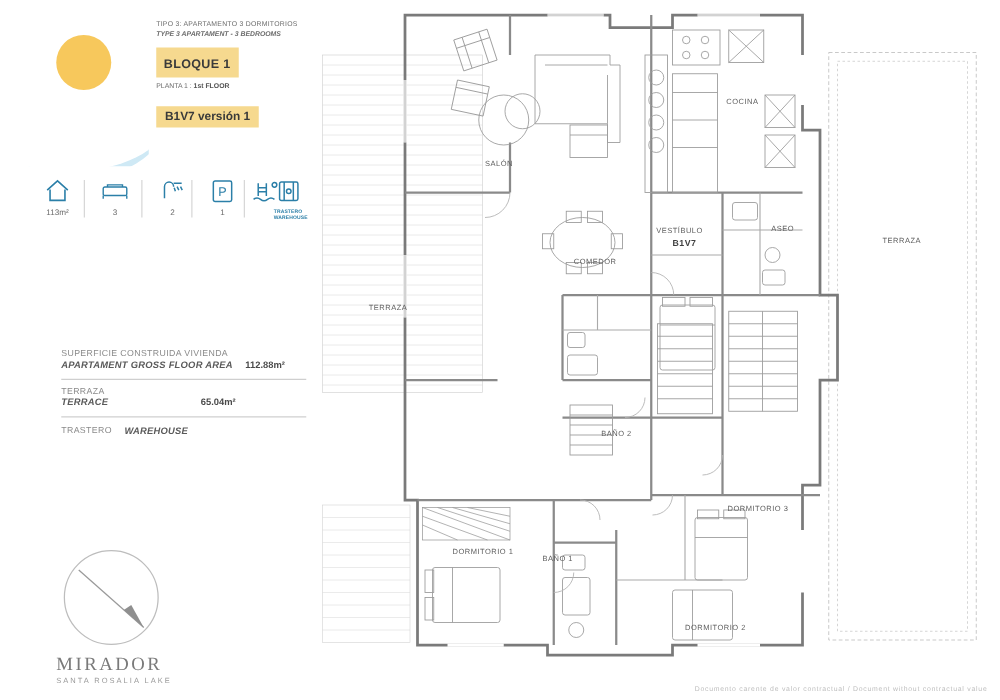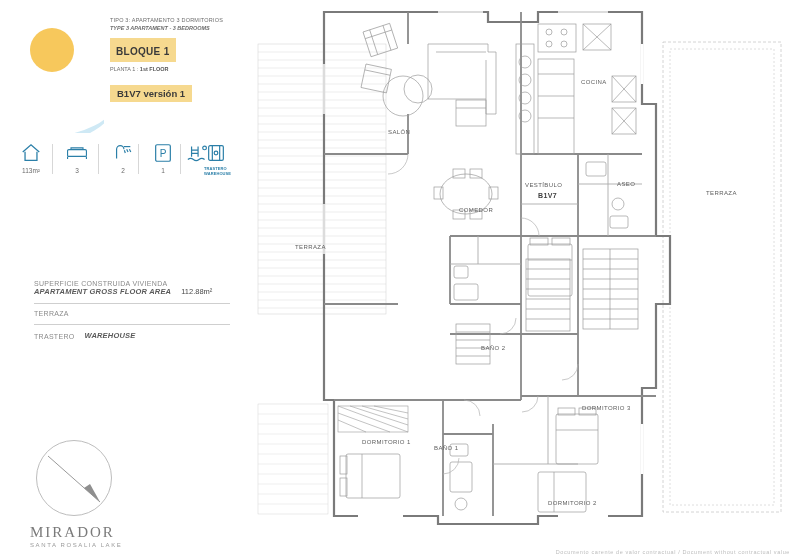--- a/index.html
+++ b/index.html
@@ -12,21 +12,21 @@
     overflow: hidden;
     position: relative;
   }
   .sheet {
     position:absolute; inset:0;
     background:#fff;
   }
 
   
   .left-panel {
-    position:absolute; left:0; top:0; width:235px; height:560px;
+    position:absolute; left:15px; top:0; width:235px; height:560px;
   }
   .logo-block {
     position:absolute; left:8px; top:8px; width:96px; height:125px;
     overflow:hidden;
     background:#ffffff;
   }
   .logo-sun {
     position:absolute; left:22px; top:20px; width:44px; height:44px;
     border-radius:50%;
     background:#f7c85c;
@@ -67,22 +67,22 @@
   .icon-cell .glyph { height:26px; display:flex; align-items:center; justify-content:center; }
   .icon-cell .cap { font-size:6.5px; color:#6a6a6a; margin-top:1px; }
   .icon-cell .cap2 { font-size:4px; color:#2b7fa8; font-weight:bold; letter-spacing:0.1px; line-height:5px; }
   .sep { position:absolute; top:4px; width:1px; height:30px; background:#d7d7d7; }
 
   
   .areas { position:absolute; left:34px; top:280px; width:200px; }
   .rule { height:1px; background:#cfcfcf; margin:7px 0 6px 0; width:196px; }
   .lbl-es { font-size:7px; color:#8a8a8a; letter-spacing:0.3px; }
   .lbl-en { font-size:7.5px; color:#5a5a5a; font-style:italic; font-weight:bold; letter-spacing:0.2px; }
-  .val { font-size:7.5px; color:#4a4a4a; font-weight:normal; }
-  .row-inline { display:flex; align-items:flex-end; gap:10px; }
+  .val { font-size:7.5px; color:#4a4a4a; font-weight:bold; }
+  .row-inline { display:flex; align-items:center; gap:10px; }
 
   
   .compass { position:absolute; left:36px; top:440px; width:76px; height:76px; }
   .compass-circle {
     position:absolute; inset:0; border:1px solid #bdbdbd; border-radius:50%;
   }
   .needle {
     position:absolute; left:8px; top:8px; width:62px; height:62px;
   }
   .brand { position:absolute; left:30px; top:524px; }
@@ -207,20 +207,24 @@
       <div>
         <div class="lbl-es">SUPERFICIE CONSTRUIDA VIVIENDA</div>
         <div class="row-inline">
           <span class="lbl-en">APARTAMENT GROSS FLOOR AREA</span>
           <span class="val">112.88m²</span>
         </div>
       </div>
       <div class="rule"></div>
       <div>
         <div class="lbl-es">TERRAZA</div>
+        <div class="row-inline">
+          <span class="lbl-en">TERRACE</span>
+          <span class="val" style="margin-left:64px;">65.04m²</span>
+        </div>
       </div>
       <div class="rule"></div>
       <div class="row-inline">
         <span class="lbl-es">TRASTERO</span>
         <span class="lbl-en">WAREHOUSE</span>
       </div>
     </div>
 
     <div class="compass">
       <div class="compass-circle"></div>

